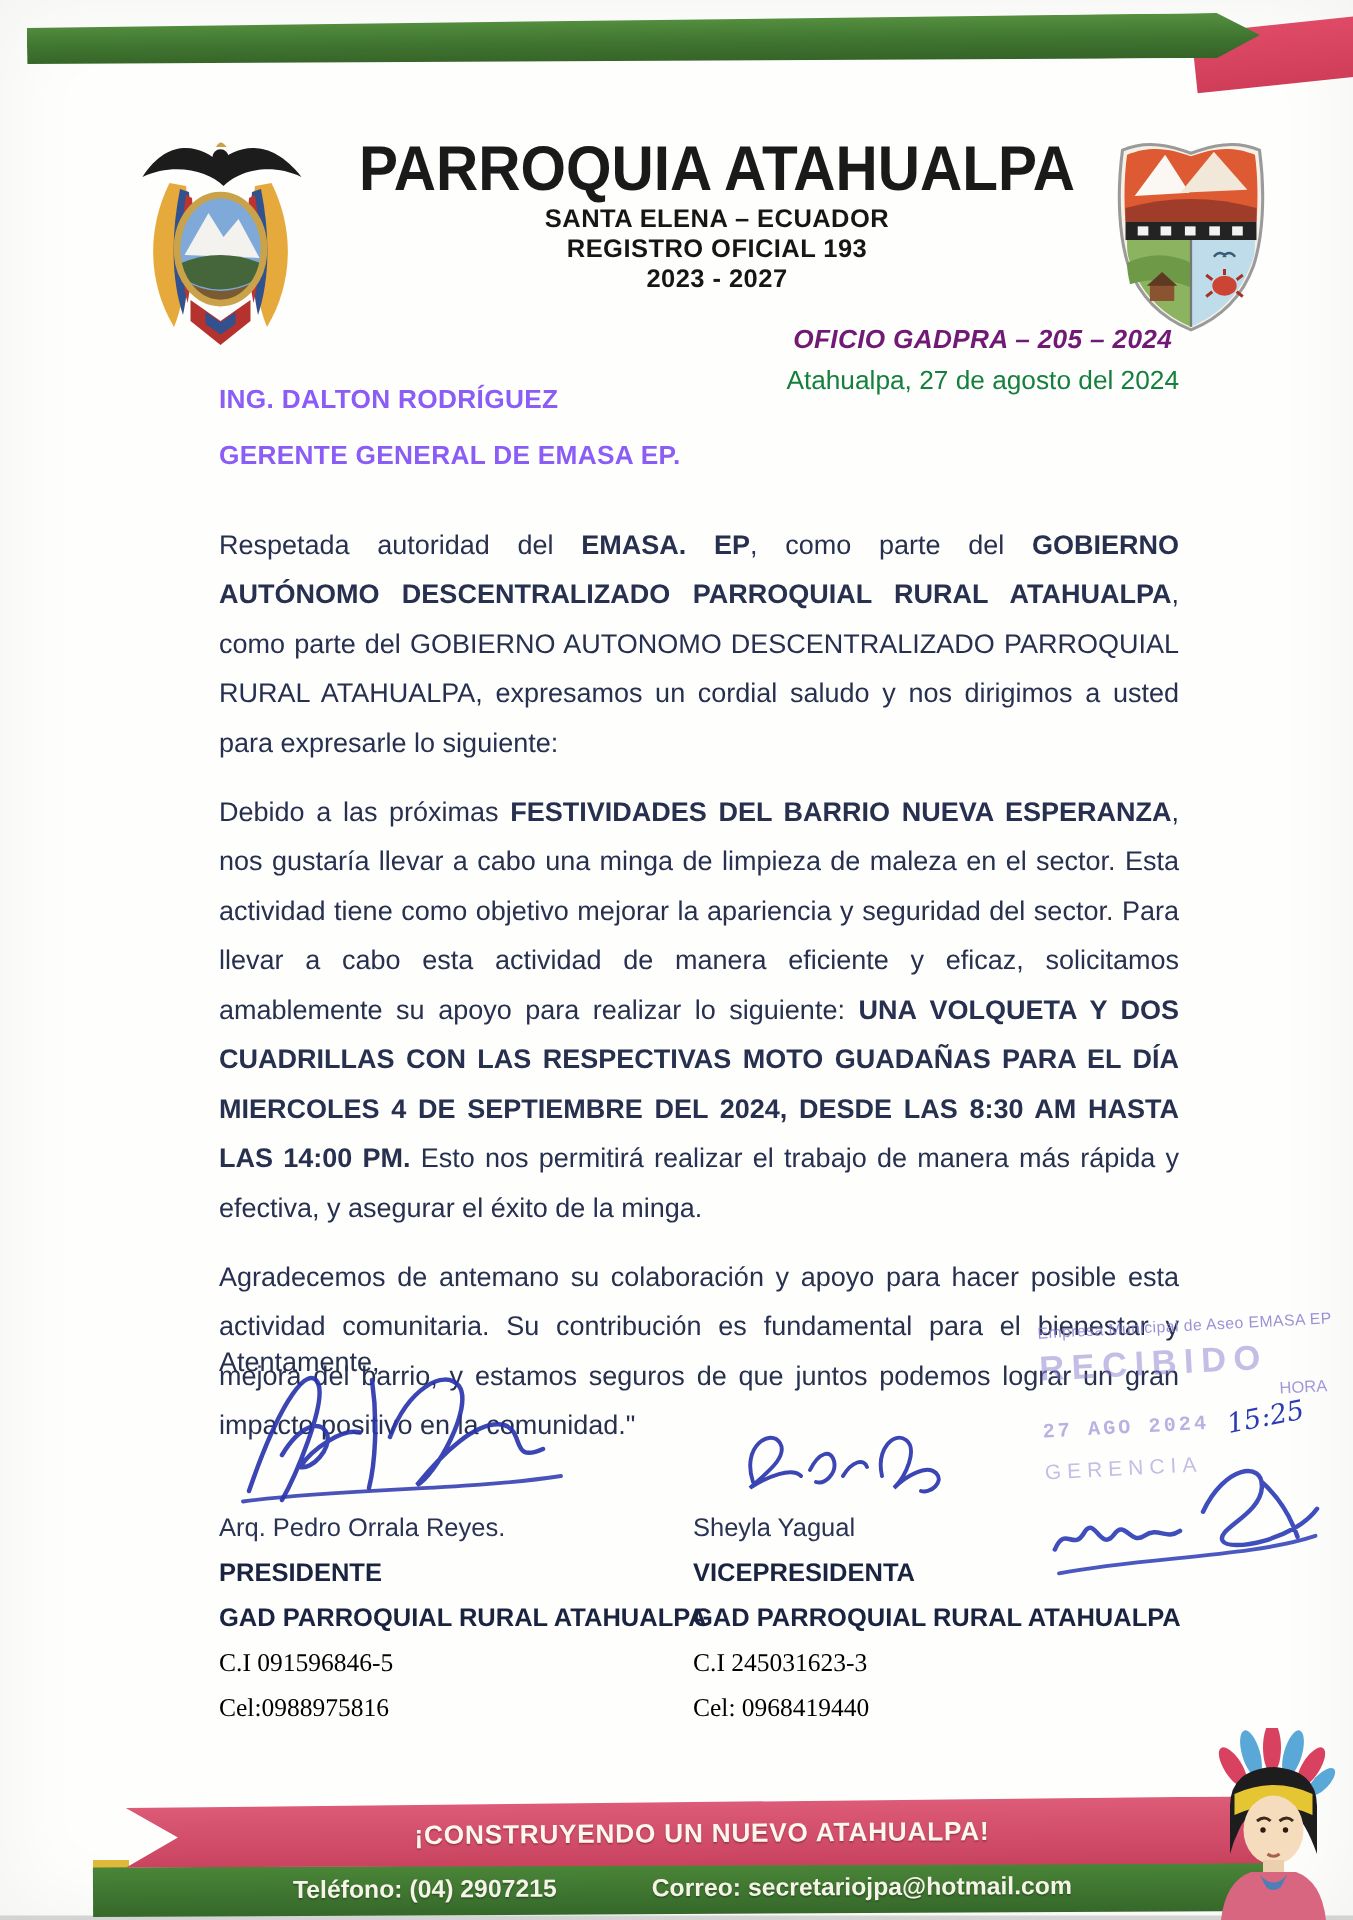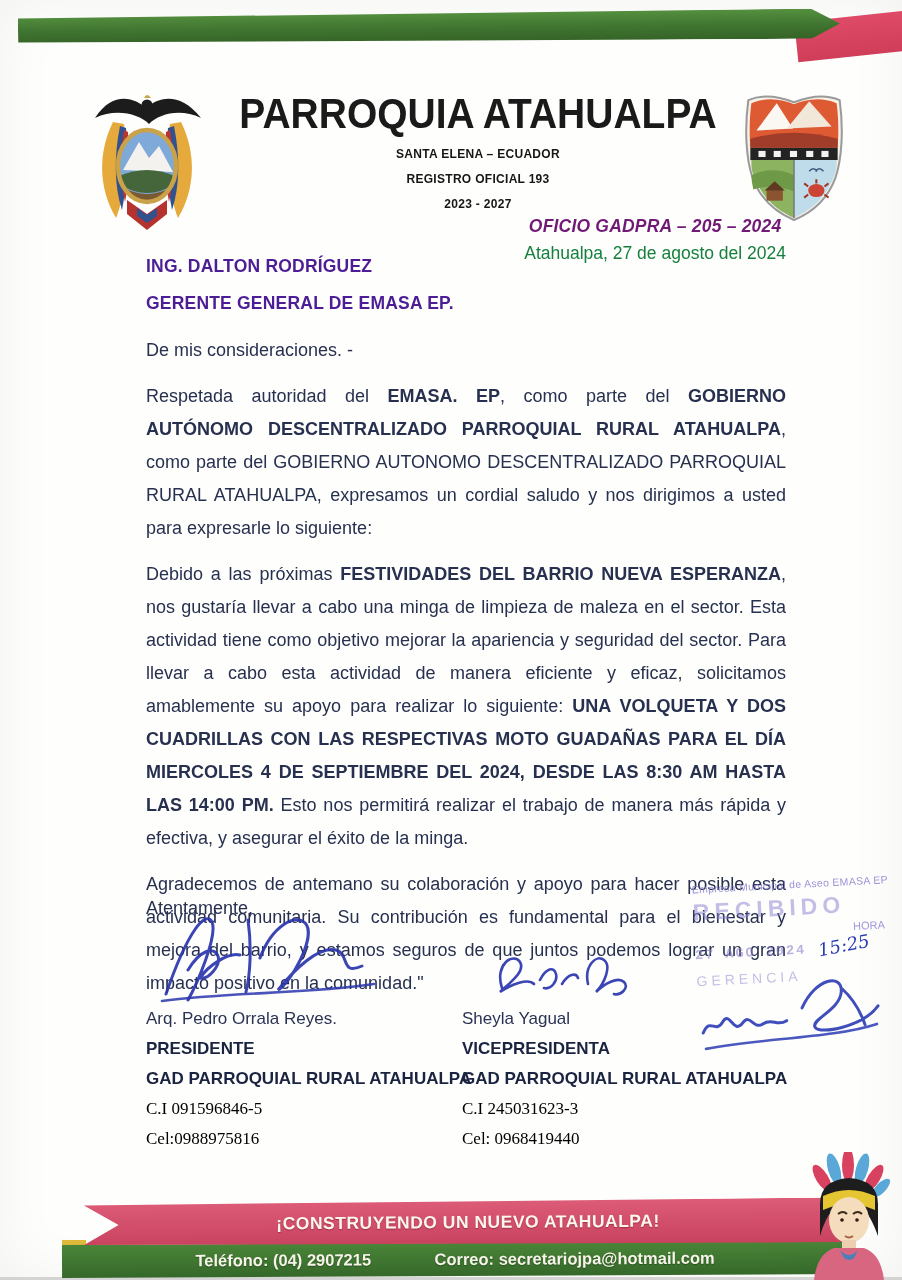--- a/index.html
+++ b/index.html
@@ -22,27 +22,27 @@
     clip-path:polygon(0 10%, 96.5% 0, 100% 50%, 96.5% 100%, 0 90%);
     transform:rotate(-0.5deg); z-index:2; border-radius:3px;
   }
   
   .header { position:absolute; top:84px; left:78px; right:52px; display:flex; align-items:flex-start; z-index:3; }
   .emblem-left { width:140px; height:150px; flex:0 0 auto; }
   .emblem-right { width:112px; height:134px; flex:0 0 auto; margin-top:6px; }
   .header-center { flex:1; text-align:center; padding-top:8px; color:#161616; }
   .h-title { font-size:39px; font-weight:bold; letter-spacing:0px; transform:scaleY(1.08); color:#1a1a1a; }
   .h-sub1 { font-size:17.5px; font-weight:bold; margin-top:9px; letter-spacing:.3px; }
-  .h-sub  { font-size:12px; font-weight:bold; margin-top:11px; letter-spacing:.3px; }
+  .h-sub  { font-size:17px; font-weight:bold; margin-top:0; letter-spacing:.3px; }
   
   .meta-block { position:absolute; top:216px; right:116px; text-align:center; z-index:3; }
   .oficio { font-size:17.5px; font-weight:bold; font-style:italic; color:#701a75; letter-spacing:.2px; }
   .date-line { font-size:17.5px; color:#15803d; margin-top:6px; }
   
-  .recipient { position:absolute; top:248px; left:146px; color:#4c1d95; }
+  .recipient { position:absolute; top:248px; left:146px; color:#8b5cf6; }
   .recipient div { font-size:17.5px; font-weight:bold; line-height:37px; letter-spacing:.2px; }
   
   .body-text {
     position:absolute; top:334px; left:146px; width:640px;
     font-size:18px; color:#27304f; text-align:justify;
   }
   .body-text p { line-height:33px; }
   .body-text .para { margin-top:13px; }
   .b { font-weight:bold; }
   
@@ -152,21 +152,20 @@
     <div class="oficio">OFICIO GADPRA – 205 – 2024</div>
     <div class="date-line">Atahualpa, 27 de agosto del 2024</div>
   </div>
 
   <div class="recipient">
     <div>ING. DALTON RODRÍGUEZ</div>
     <div>GERENTE GENERAL DE EMASA EP.</div>
   </div>
 
   <div class="body-text">
-    <p class="line">De mis consideraciones. -</p>
     <p class="para"><span>Respetada autoridad del </span><span class="b">EMASA. EP</span><span>, como parte del </span><span class="b">GOBIERNO AUTÓNOMO DESCENTRALIZADO PARROQUIAL RURAL ATAHUALPA</span><span>, como parte del GOBIERNO AUTONOMO DESCENTRALIZADO PARROQUIAL RURAL ATAHUALPA, expresamos un cordial saludo y nos dirigimos a usted para expresarle lo siguiente:</span></p>
     <p class="para"><span>Debido a las próximas </span><span class="b">FESTIVIDADES DEL BARRIO NUEVA ESPERANZA</span><span>, nos gustaría llevar a cabo una minga de limpieza de maleza en el sector. Esta actividad tiene como objetivo mejorar la apariencia y seguridad del sector. Para llevar a cabo esta actividad de manera eficiente y eficaz, solicitamos amablemente su apoyo para realizar lo siguiente: </span><span class="b">UNA VOLQUETA Y DOS CUADRILLAS CON LAS RESPECTIVAS MOTO GUADAÑAS PARA EL DÍA MIERCOLES 4 DE SEPTIEMBRE DEL 2024, DESDE LAS 8:30 AM HASTA LAS 14:00 PM.</span><span> Esto nos permitirá realizar el trabajo de manera más rápida y efectiva, y asegurar el éxito de la minga.</span></p>
     <p class="para"><span>Agradecemos de antemano su colaboración y apoyo para hacer posible esta actividad comunitaria. Su contribución es fundamental para el bienestar y mejora del barrio, y estamos seguros de que juntos podemos lograr un gran impacto positivo en la comunidad."</span></p>
   </div>
 
   <div class="sig-section">
     <div class="closing">Atentamente,</div>
 
     <svg class="sig-scribble-left" viewBox="0 0 235 102">
       <path d="M18,92 C40,28 58,8 64,20 C70,34 48,84 40,98 M40,68 C52,48 66,44 70,54 C73,64 60,78 52,76 C60,64 80,50 92,53 M100,18 C104,46 102,74 98,90 M112,56 C124,24 148,10 158,22 C168,36 142,82 130,88 C146,68 170,44 188,48 C202,52 192,74 214,64" fill="none" stroke="#2a35ad" stroke-width="3" stroke-linecap="round" opacity=".92"></path>

